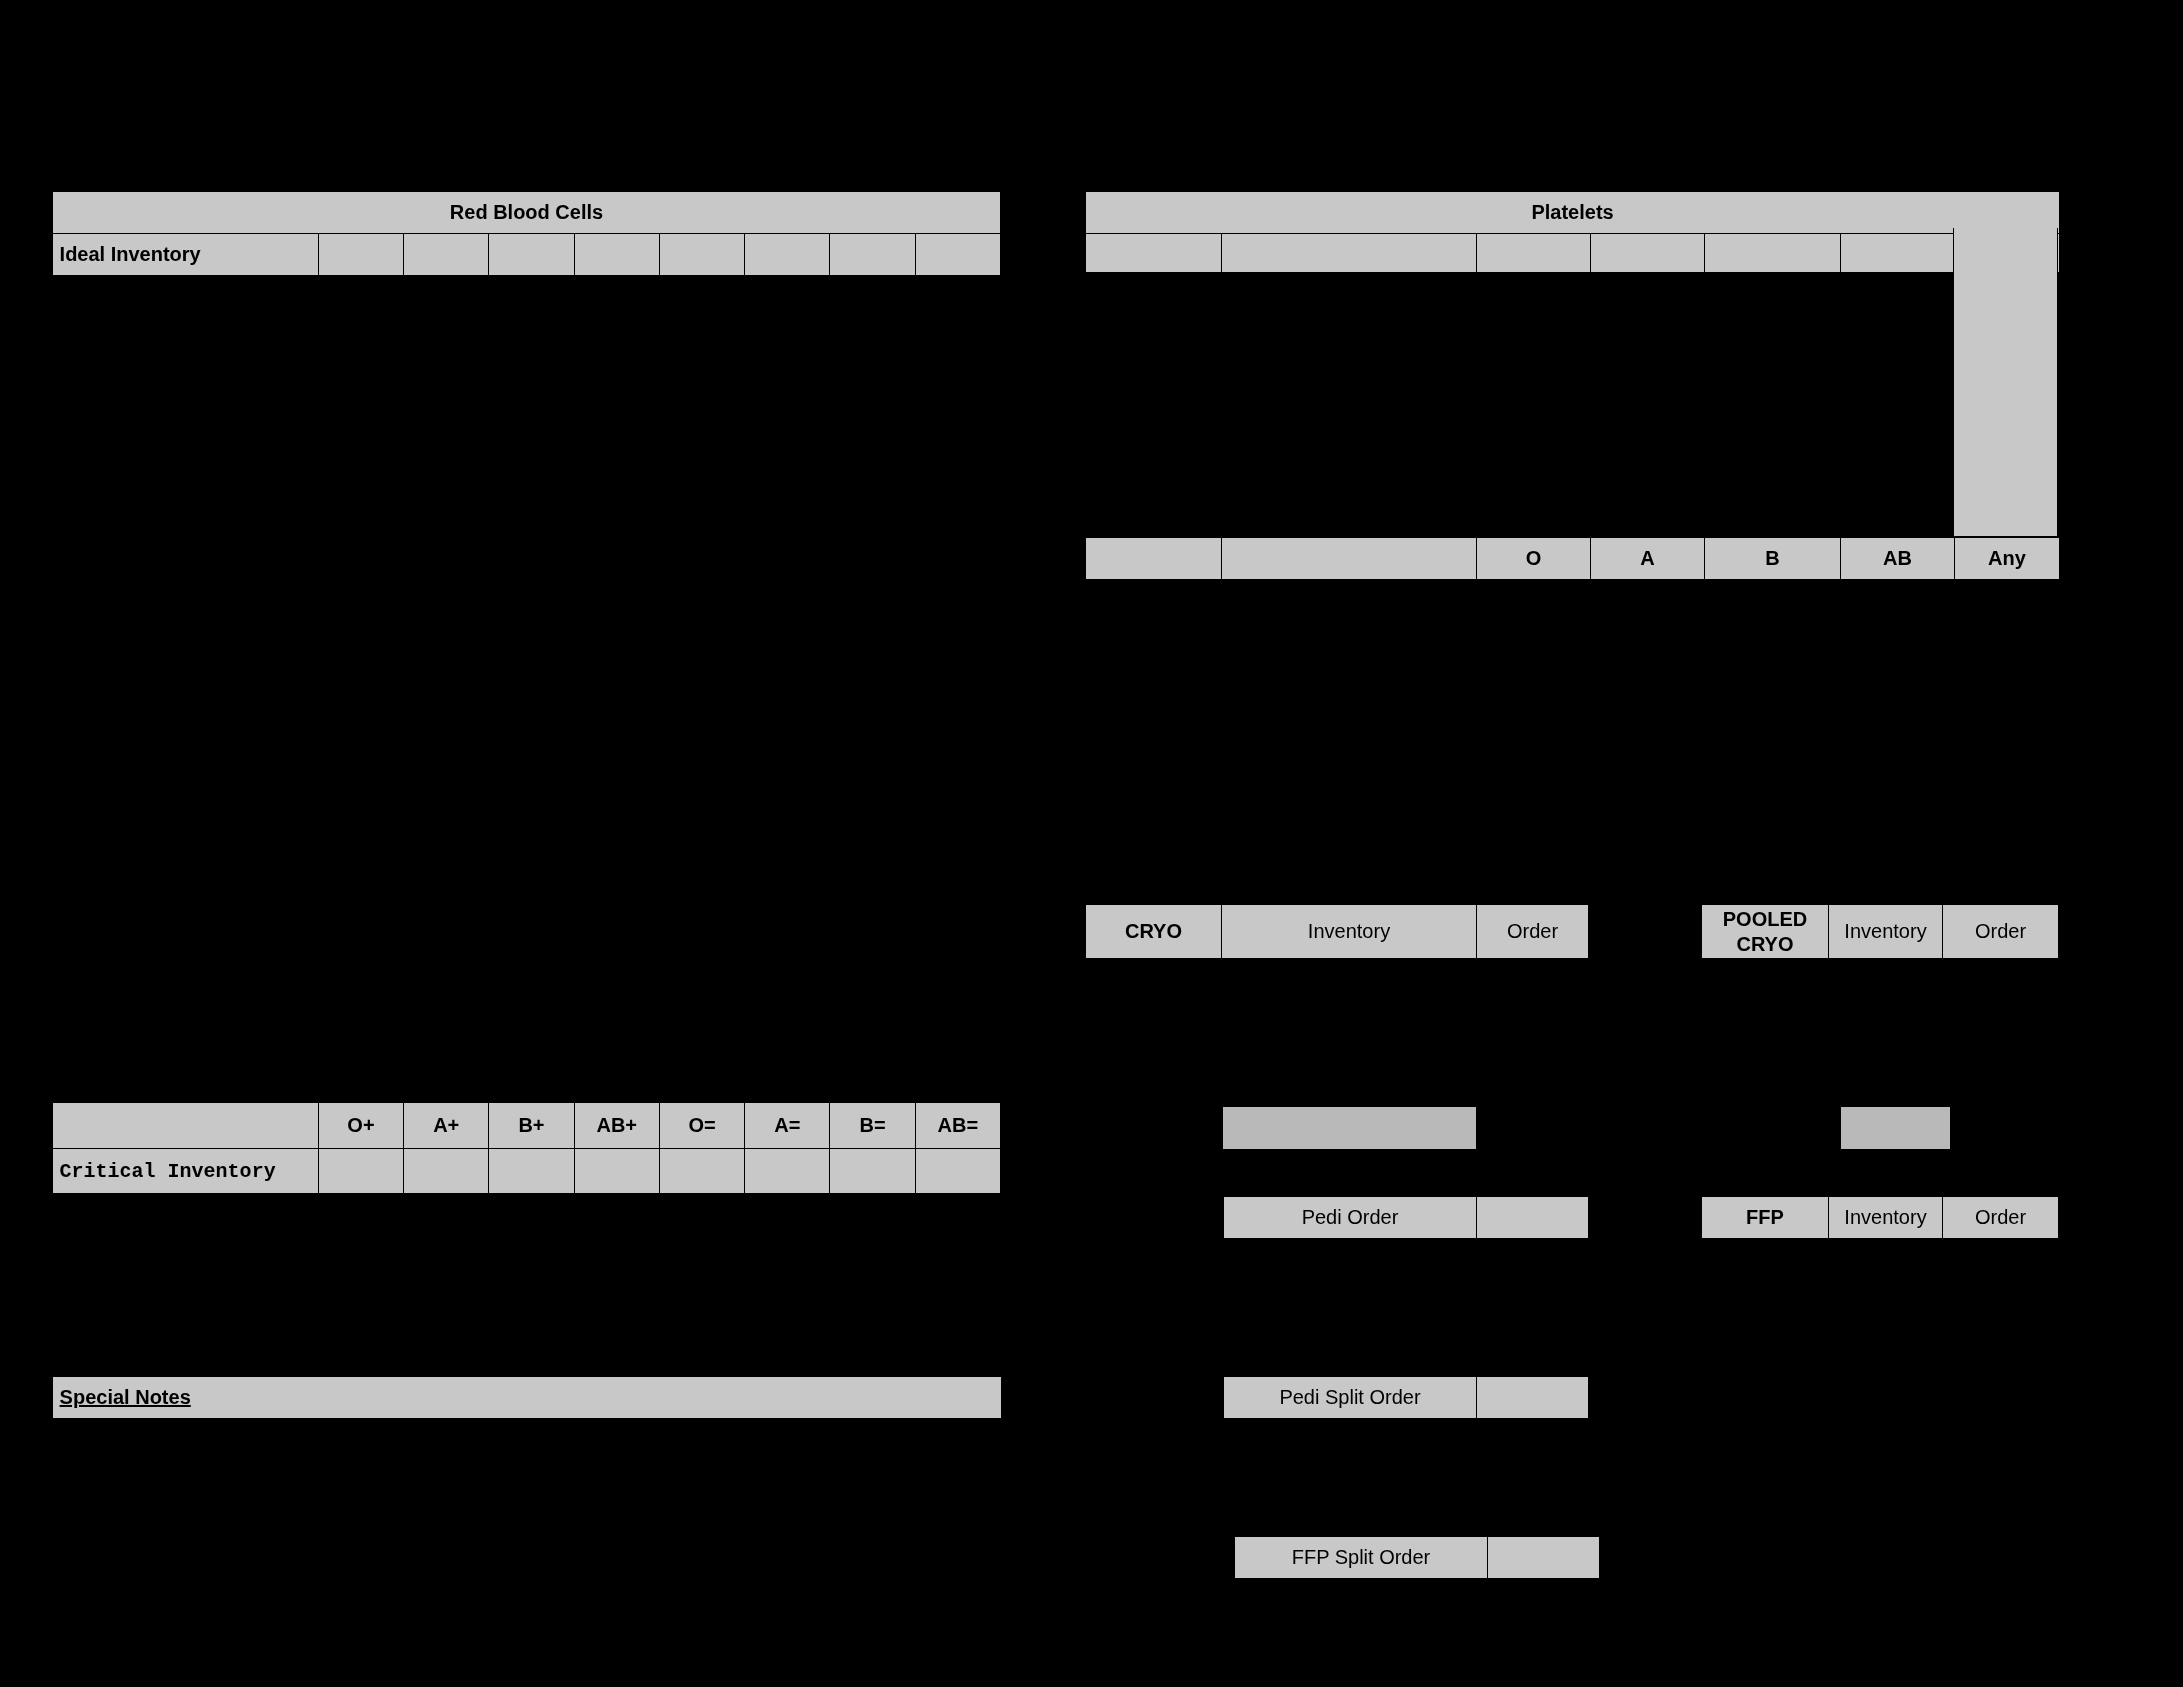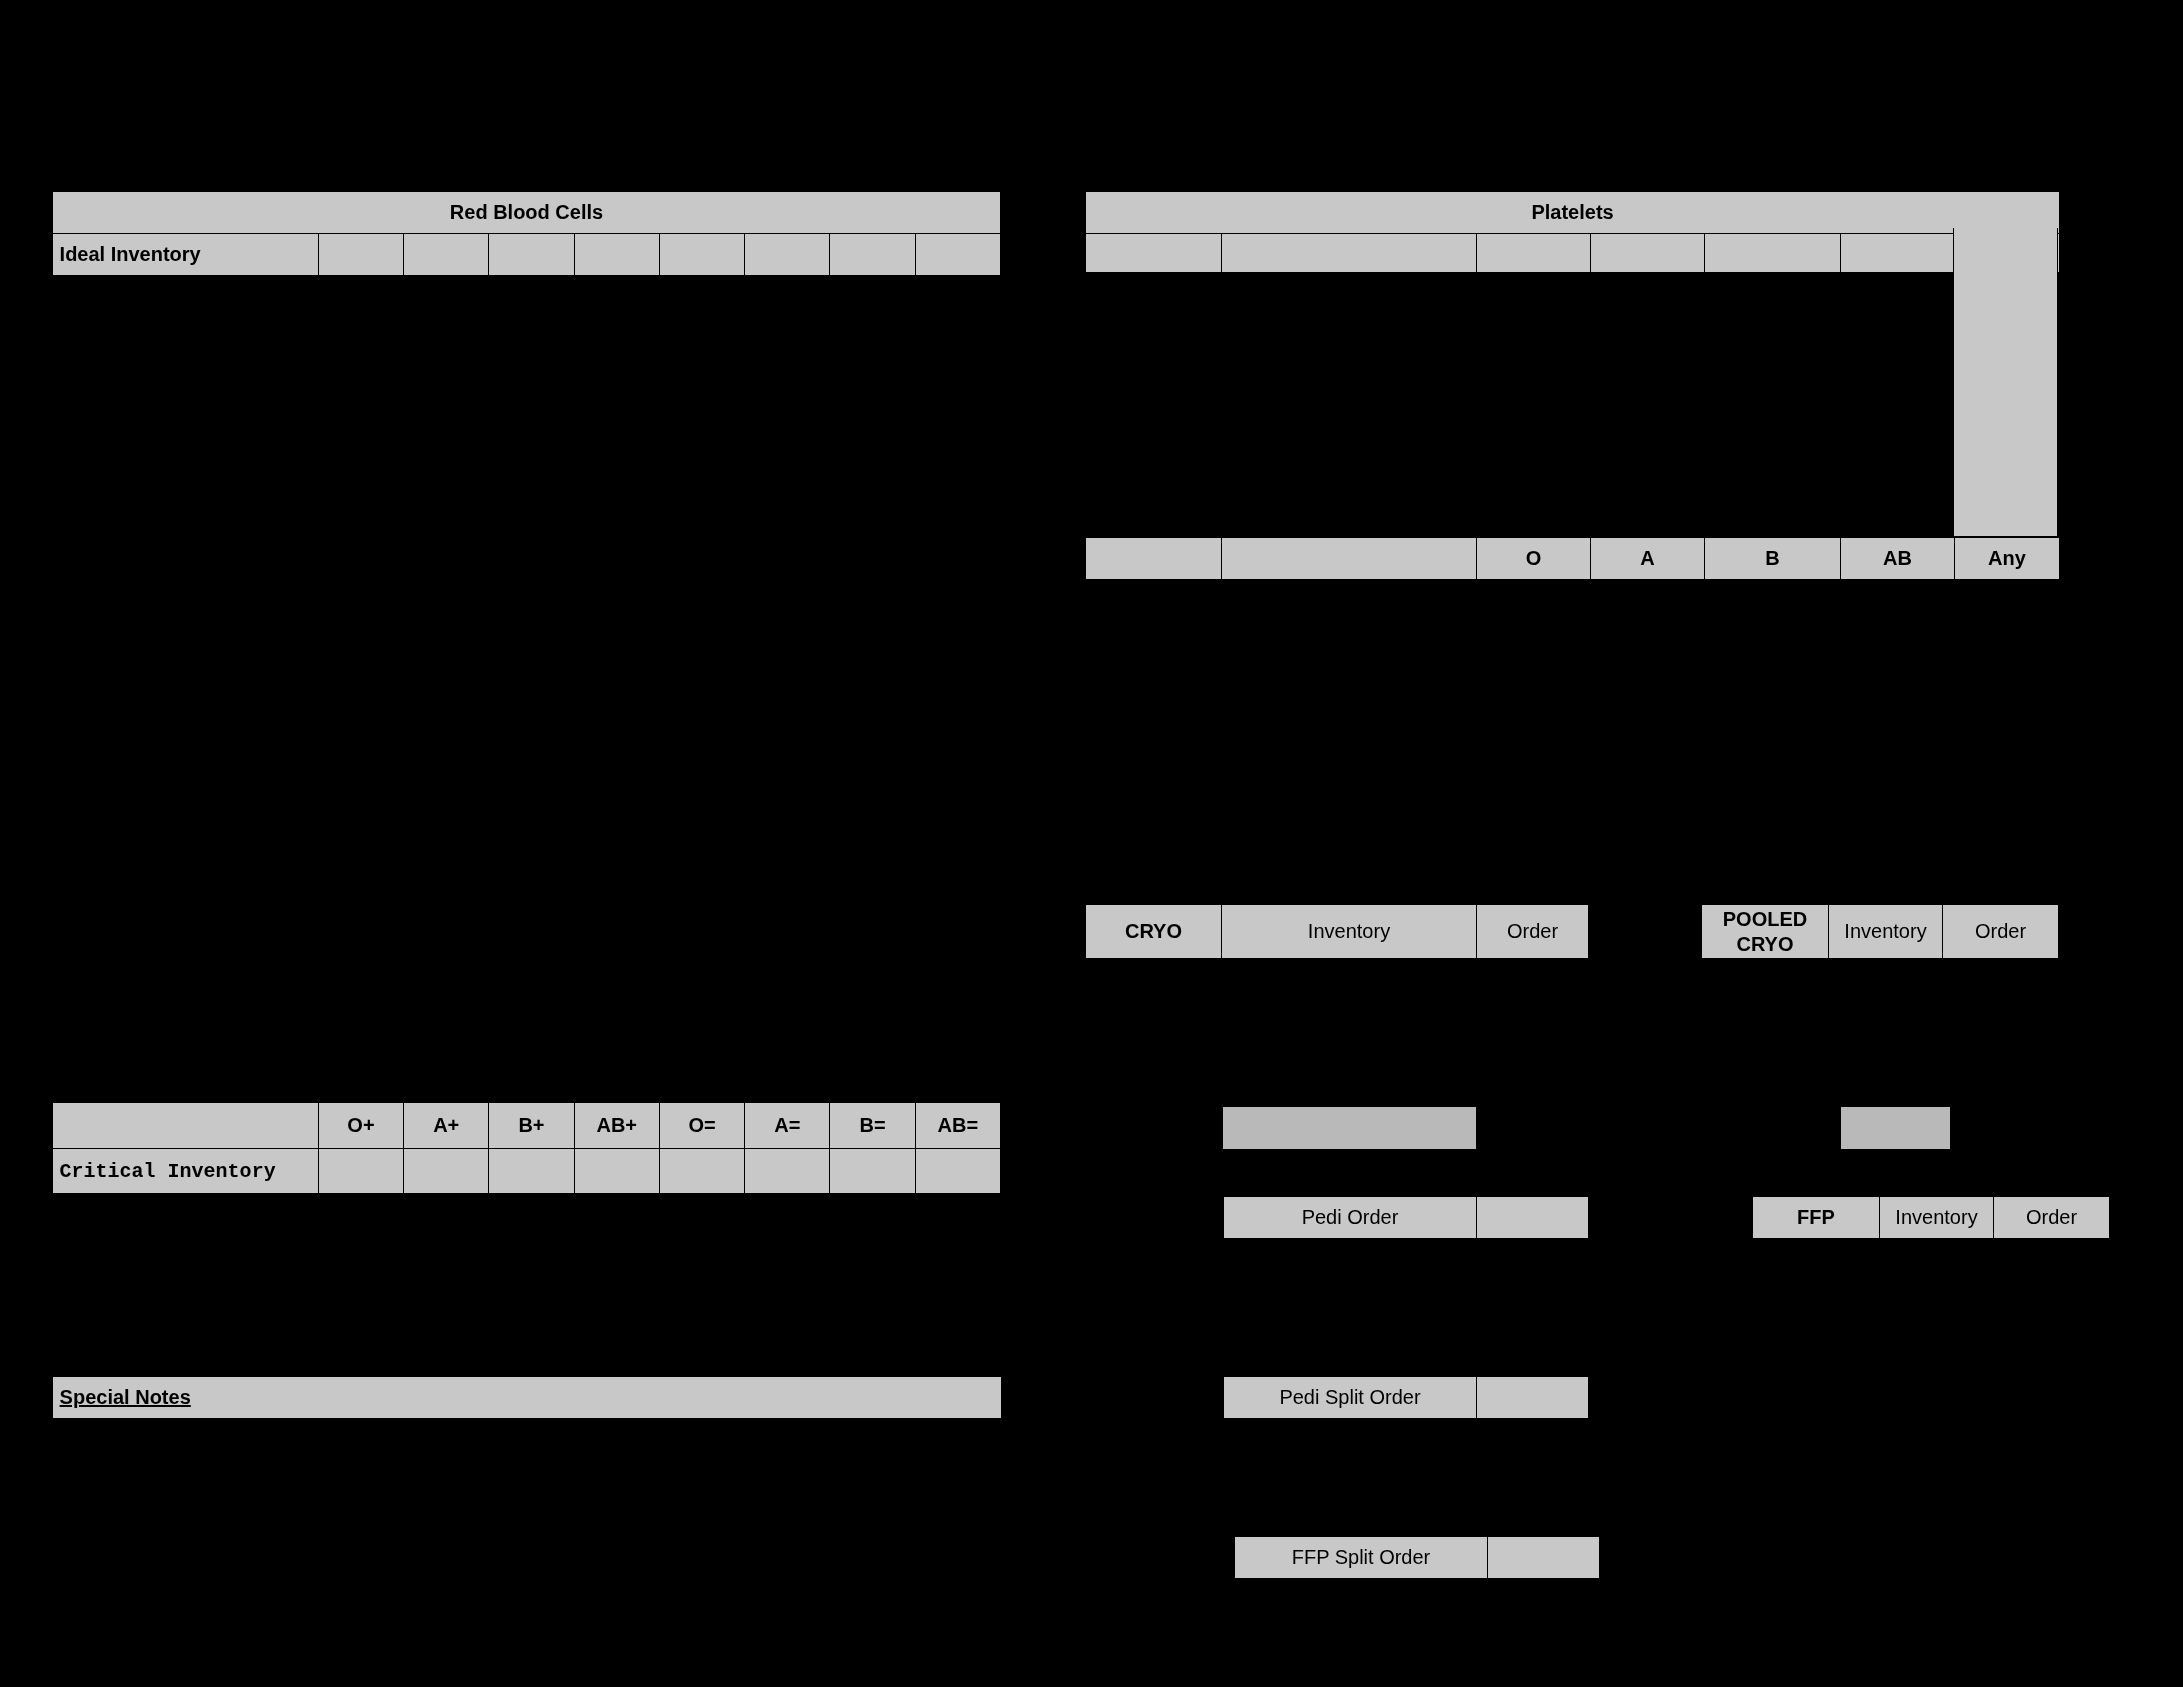--- a/index.html
+++ b/index.html
@@ -214,21 +214,21 @@
       <col style="width:112px">
     </colgroup>
   <tbody>
       <tr>
     <td class="ctr" style="height:41px;">Pedi Order</td>
     <td class="ctr"></td>
   </tr>
 </tbody>
   </table>
 
-<table class="xl-table" style="left:1752px; top:1196px; width:357px;">
+<table class="xl-table" style="left:1701px; top:1196px; width:357px;">
   <colgroup>
       <col style="width:127px">
       <col style="width:114px">
       <col style="width:116px">
     </colgroup>
   <tbody>
       <tr>
     <td class="b ctr" style="height:41px;">FFP</td>
     <td class="ctr">Inventory</td>
     <td class="ctr">Order</td>

